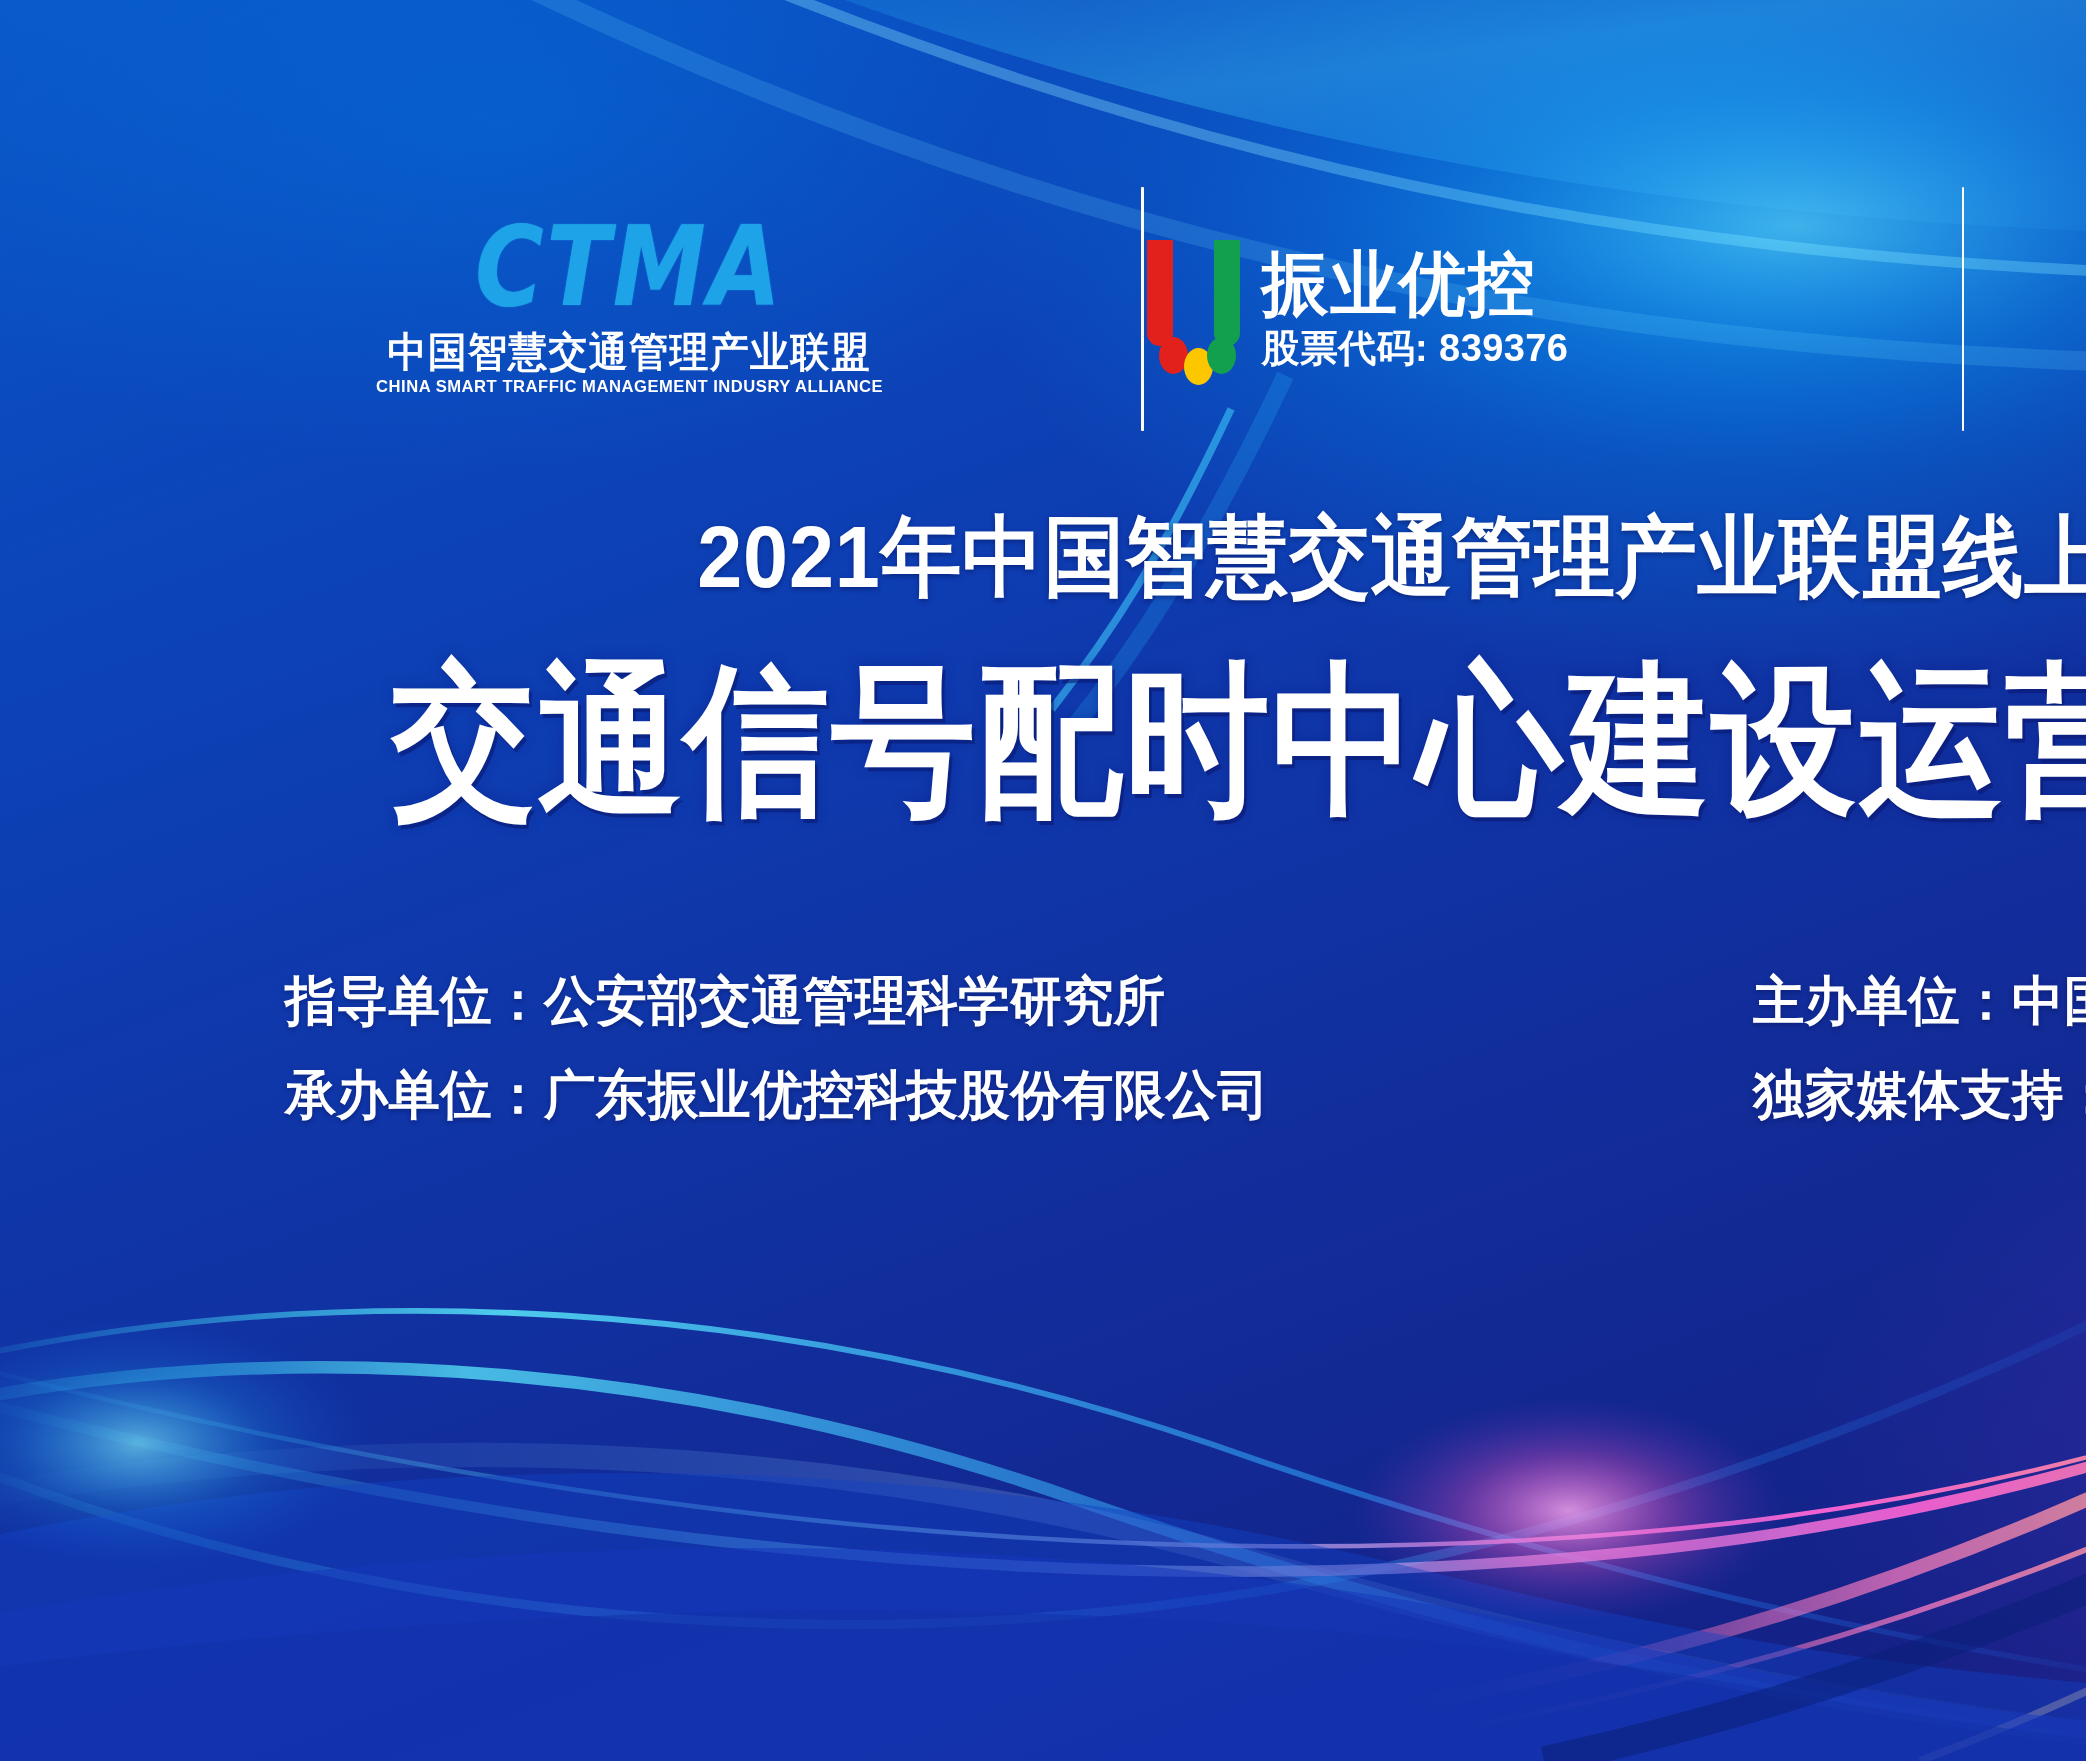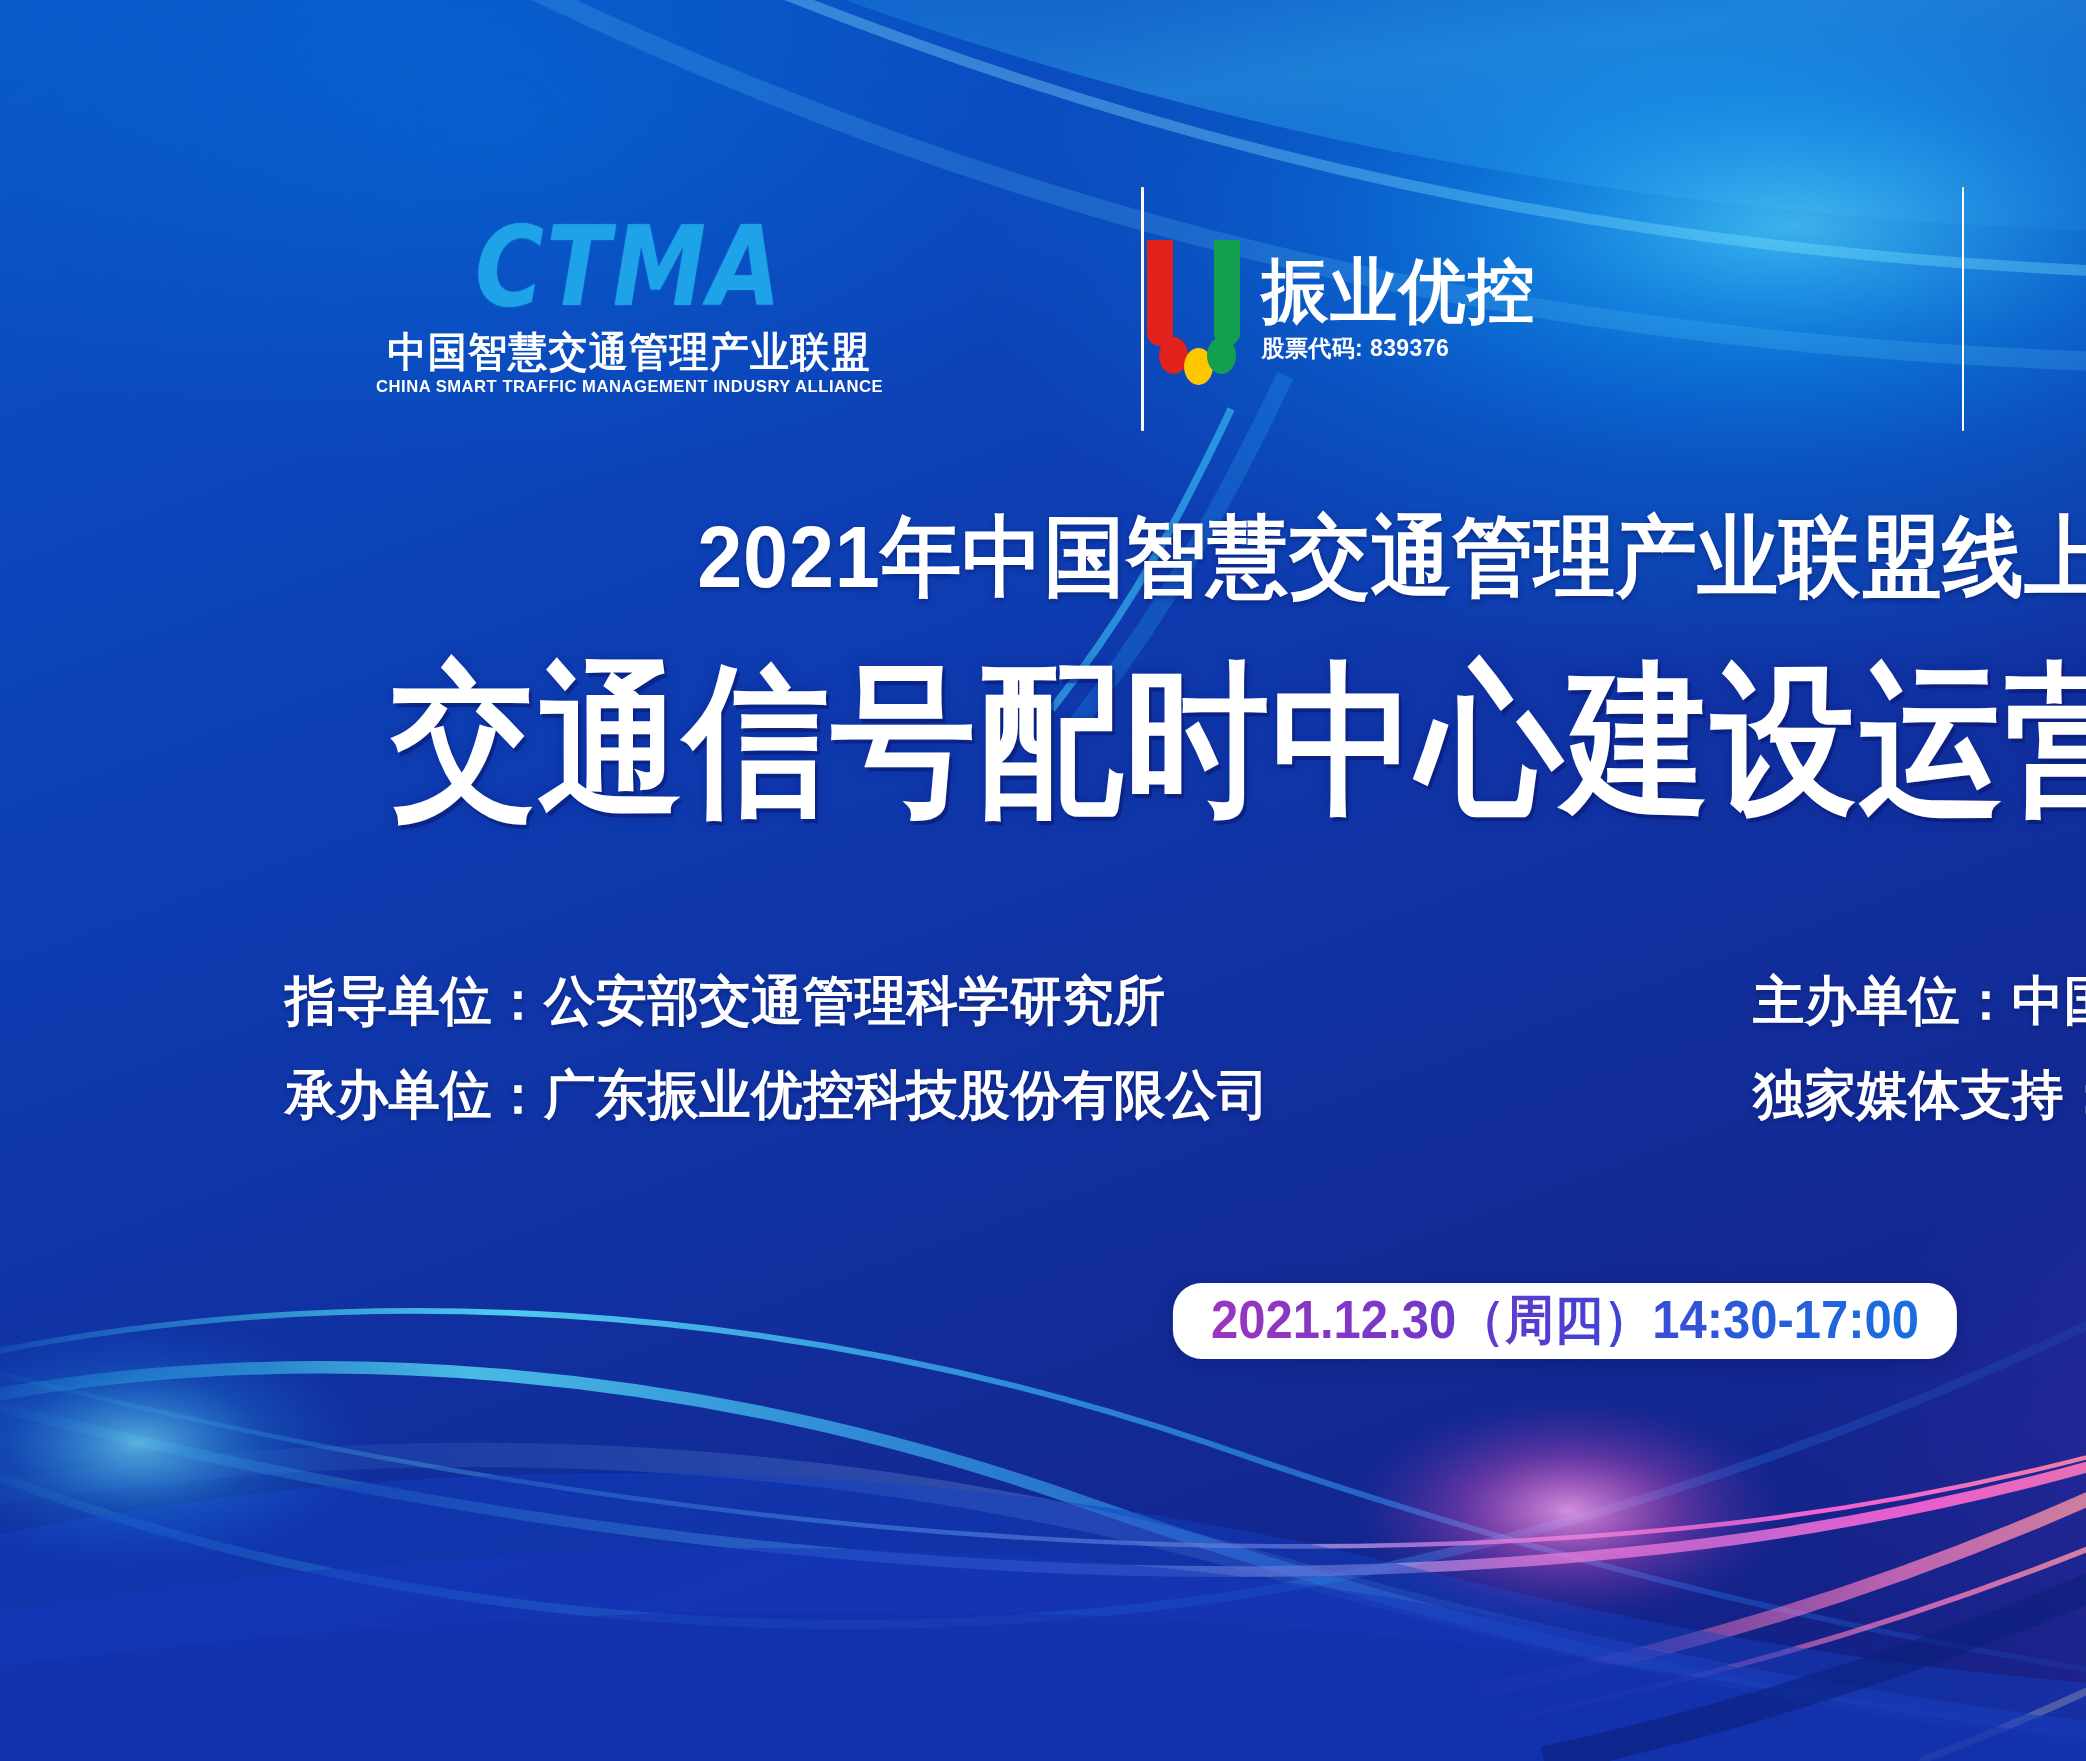--- a/index.html
+++ b/index.html
@@ -59,21 +59,21 @@
   .zy-mark{position:relative;width:109px;height:138px;flex:0 0 auto;}
   .zy-bar{position:absolute;top:0;width:26px;height:106px;}
   .zy-bar.red{left:3.3px;background:#e2211c;border-radius:0 0 16.7px 16.7px;}
   .zy-bar.green{left:70px;background:#12a04f;border-radius:0 0 16.7px 16.7px;}
   .zy-dot{position:absolute;width:29px;height:37px;border-radius:50%;}
   .zy-dot.d-red{left:15px;top:97px;background:#e2211c;}
   .zy-dot.d-yellow{left:40px;top:108px;background:#fdc700;}
   .zy-dot.d-green{left:63px;top:97px;background:#12a04f;}
   .zy-txt{display:flex;flex-direction:column;line-height:1;}
   .zy-name{font-size:67px;font-weight:700;color:#fff;letter-spacing:1.7px;transform:scaleY(1.05);}
-  .zy-code{font-size:23px;font-weight:700;color:#fff;letter-spacing:0.4px;margin-top:12.5px;}
+  .zy-code{font-size:38px;font-weight:700;color:#fff;letter-spacing:0.4px;margin-top:12.5px;}
 
   
   .subtitle{
     position:absolute;left:0;top:513px;width:100%;text-align:center;
     font-size:88px;font-weight:700;color:#ffffff;
     letter-spacing:0.8px;line-height:1;
     transform:scaleX(.92);
     text-shadow:0 2.1px 5.8px rgba(0,10,70,.45);
   }
   .maintitle{
@@ -248,18 +248,15 @@
     <div class="org-row">
       <div class="org-col left">指导单位：公安部交通管理科学研究所</div>
       <div class="org-col right">主办单位：中国智慧交通管理产业联盟</div>
     </div>
     <div class="org-row">
       <div class="org-col left">承办单位：广东振业优控科技股份有限公司</div>
       <div class="org-col right">独家媒体支持：赛文交通网</div>
     </div>
   </div>
 
-  <div class="date-pill">
-    <span class="date-text">2021.12.30（周四）14:30-17:00</span>
-  </div>
 
 </div>
 
 
 </body></html>

